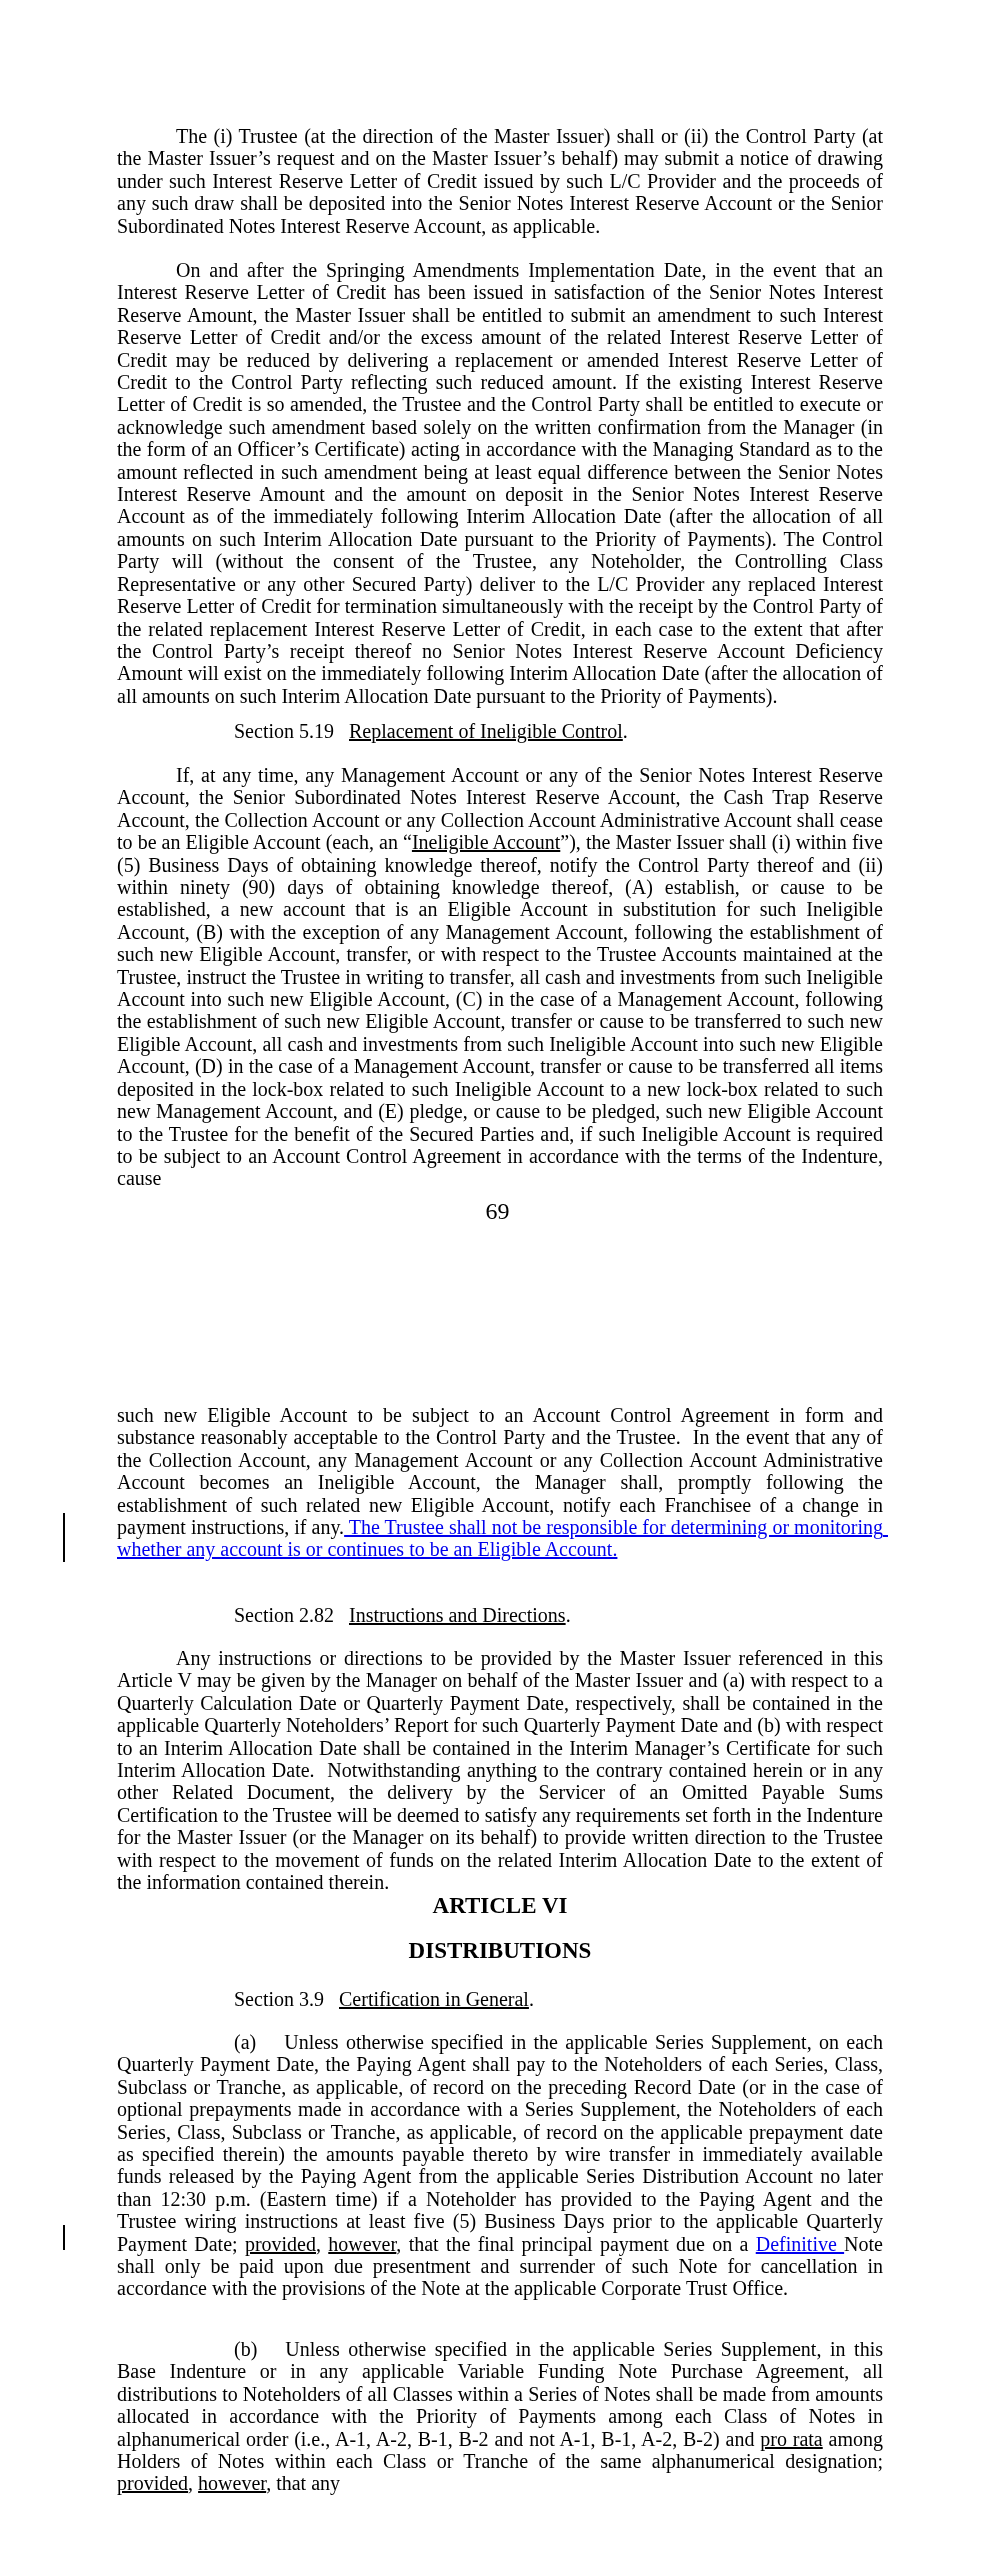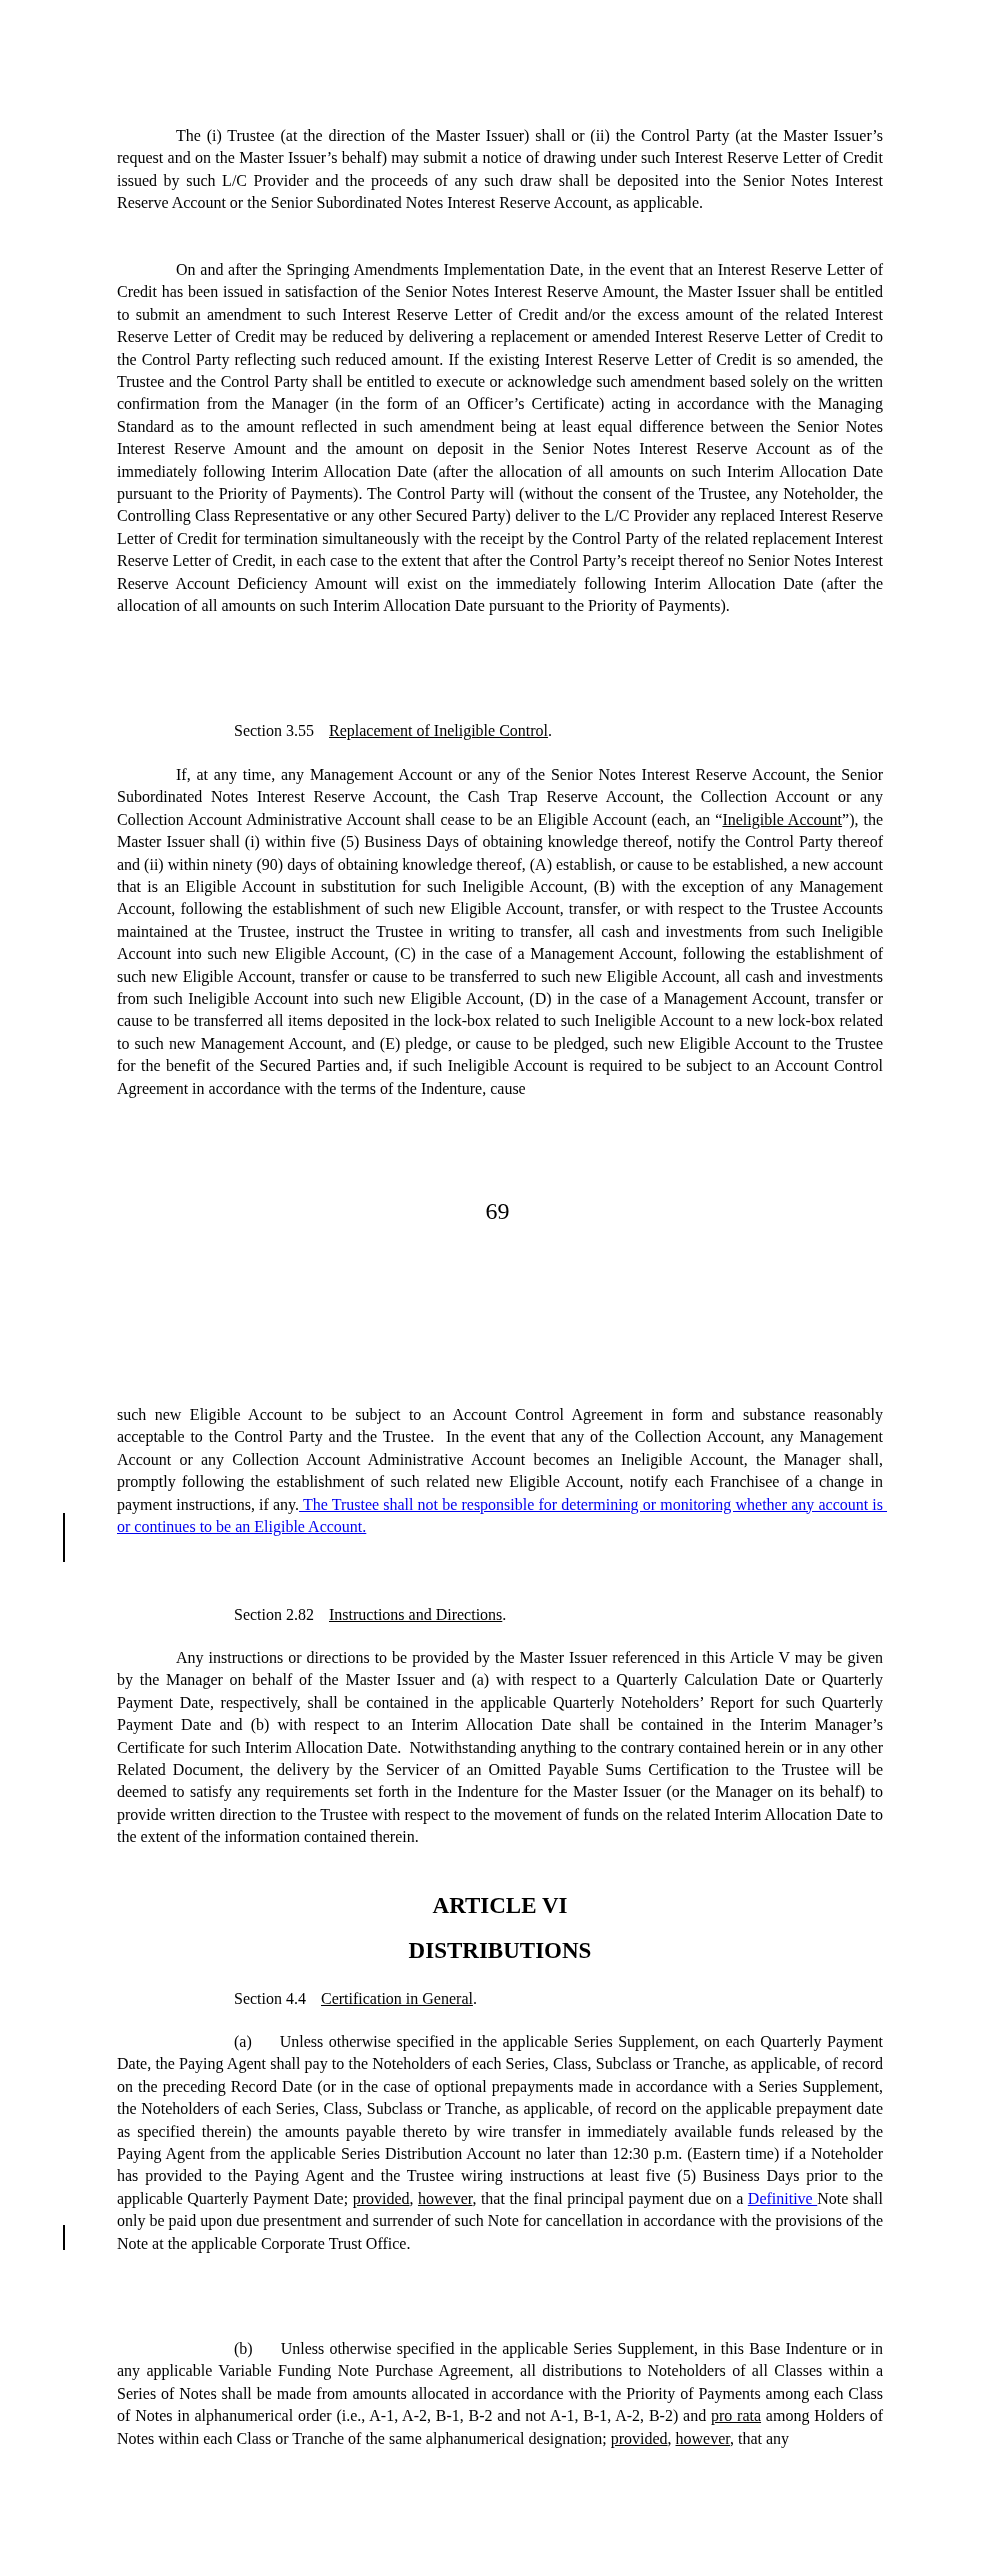--- a/index.html
+++ b/index.html
@@ -13,21 +13,21 @@
     position:relative;
     width:995px;
     height:2576px;
     background:#fff;
     overflow:hidden;
   }
   .block{
     position:absolute;
     left:117px;
     width:766px;
-    font-size:16px;
+    font-size:20px;
     line-height:22.4px;
     text-align:justify;
     white-space:pre-wrap;
   }
   .indent{ text-indent:59px; }
   .indent-deep{ text-indent:117px; }
   .no-indent{ text-indent:0; }
   .sec-label{ margin-right:15px; }
   .list-label{ margin-right:28px; }
   .u{ text-decoration:underline; }
@@ -58,39 +58,39 @@
 </style>
 </head>
 <body>
 
 <div class="canvas">
 
   <div class="block indent" style="top:125px;"><span>The (i) Trustee (at the direction of the Master Issuer) shall or (ii) the Control Party (at the Master Issuer’s request and on the Master Issuer’s behalf) may submit a notice of drawing under such Interest Reserve Letter of Credit issued by such L/C Provider and the proceeds of any such draw shall be deposited into the Senior Notes Interest Reserve Account or the Senior Subordinated Notes Interest Reserve Account, as applicable.</span></div>
 
   <div class="block indent" style="top:259px;"><span>On and after the Springing Amendments Implementation Date, in the event that an Interest Reserve Letter of Credit has been issued in satisfaction of the Senior Notes Interest Reserve Amount, the Master Issuer shall be entitled to submit an amendment to such Interest Reserve Letter of Credit and/or the excess amount of the related Interest Reserve Letter of Credit may be reduced by delivering a replacement or amended Interest Reserve Letter of Credit to the Control Party reflecting such reduced amount. If the existing Interest Reserve Letter of Credit is so amended, the Trustee and the Control Party shall be entitled to execute or acknowledge such amendment based solely on the written confirmation from the Manager (in the form of an Officer’s Certificate) acting in accordance with the Managing Standard as to the amount reflected in such amendment being at least equal difference between the Senior Notes Interest Reserve Amount and the amount on deposit in the Senior Notes Interest Reserve Account as of the immediately following Interim Allocation Date (after the allocation of all amounts on such Interim Allocation Date pursuant to the Priority of Payments). The Control Party will (without the consent of the Trustee, any Noteholder, the Controlling Class Representative or any other Secured Party) deliver to the L/C Provider any replaced Interest Reserve Letter of Credit for termination simultaneously with the receipt by the Control Party of the related replacement Interest Reserve Letter of Credit, in each case to the extent that after the Control Party’s receipt thereof no Senior Notes Interest Reserve Account Deficiency Amount will exist on the immediately following Interim Allocation Date (after the allocation of all amounts on such Interim Allocation Date pursuant to the Priority of Payments).</span></div>
 
-  <div class="block indent-deep" style="top:720px;"><span class="sec-label">Section 3.55</span><span class="u">Replacement of Ineligible Control</span><span>.</span></div>
+  <div class="block indent-deep" style="top:720px;"><span class="sec-label">Section 5.19</span><span class="u">Replacement of Ineligible Control</span><span>.</span></div>
 
   <div class="block indent" style="top:764px;"><span>If, at any time, any Management Account or any of the Senior Notes Interest Reserve Account, the Senior Subordinated Notes Interest Reserve Account, the Cash Trap Reserve Account, the Collection Account or any Collection Account Administrative Account shall cease to be an Eligible Account (each, an “</span><span class="u">Ineligible Account</span><span>”), the Master Issuer shall (i) within five (5) Business Days of obtaining knowledge thereof, notify the Control Party thereof and (ii) within ninety (90) days of obtaining knowledge thereof, (A) establish, or cause to be established, a new account that is an Eligible Account in substitution for such Ineligible Account, (B) with the exception of any Management Account, following the establishment of such new Eligible Account, transfer, or with respect to the Trustee Accounts maintained at the Trustee, instruct the Trustee in writing to transfer, all cash and investments from such Ineligible Account into such new Eligible Account, (C) in the case of a Management Account, following the establishment of such new Eligible Account, transfer or cause to be transferred to such new Eligible Account, all cash and investments from such Ineligible Account into such new Eligible Account, (D) in the case of a Management Account, transfer or cause to be transferred all items deposited in the lock-box related to such Ineligible Account to a new lock-box related to such new Management Account, and (E) pledge, or cause to be pledged, such new Eligible Account to the Trustee for the benefit of the Secured Parties and, if such Ineligible Account is required to be subject to an Account Control Agreement in accordance with the terms of the Indenture, cause</span></div>
 
   <div class="page-num" style="top:1200px;">69</div>
 
   <div class="change-bar" style="top:1513px;height:49px;"></div>
 
   <div class="block no-indent" style="top:1404px;"><span>such new Eligible Account to be subject to an Account Control Agreement in form and substance reasonably acceptable to the Control Party and the Trustee.  In the event that any of the Collection Account, any Management Account or any Collection Account Administrative Account becomes an Ineligible Account, the Manager shall, promptly following the establishment of such related new Eligible Account, notify each Franchisee of a change in payment instructions, if any.</span><span class="ins"> The Trustee shall not be responsible for determining or monitoring whether any account is or continues to be an Eligible Account.</span></div>
 
   <div class="block indent-deep" style="top:1604px;"><span class="sec-label">Section 2.82</span><span class="u">Instructions and Directions</span><span>.</span></div>
 
   <div class="block indent" style="top:1647px;"><span>Any instructions or directions to be provided by the Master Issuer referenced in this Article V may be given by the Manager on behalf of the Master Issuer and (a) with respect to a Quarterly Calculation Date or Quarterly Payment Date, respectively, shall be contained in the applicable Quarterly Noteholders’ Report for such Quarterly Payment Date and (b) with respect to an Interim Allocation Date shall be contained in the Interim Manager’s Certificate for such Interim Allocation Date.  Notwithstanding anything to the contrary contained herein or in any other Related Document, the delivery by the Servicer of an Omitted Payable Sums Certification to the Trustee will be deemed to satisfy any requirements set forth in the Indenture for the Master Issuer (or the Manager on its behalf) to provide written direction to the Trustee with respect to the movement of funds on the related Interim Allocation Date to the extent of the information contained therein.</span></div>
 
   <div class="article-head" style="top:1895px;">ARTICLE VI</div>
 
   <div class="article-head" style="top:1940px;">DISTRIBUTIONS</div>
 
-  <div class="block indent-deep" style="top:1988px;"><span class="sec-label">Section 4.4</span><span class="u">Certification in General</span><span>.</span></div>
+  <div class="block indent-deep" style="top:1988px;"><span class="sec-label">Section 3.9</span><span class="u">Certification in General</span><span>.</span></div>
 
   <div class="change-bar" style="top:2225px;height:24.5px;"></div>
 
   <div class="block indent-deep" style="top:2031px;"><span class="list-label">(a)</span><span>Unless otherwise specified in the applicable Series Supplement, on each Quarterly Payment Date, the Paying Agent shall pay to the Noteholders of each Series, Class, Subclass or Tranche, as applicable, of record on the preceding Record Date (or in the case of optional prepayments made in accordance with a Series Supplement, the Noteholders of each Series, Class, Subclass or Tranche, as applicable, of record on the applicable prepayment date as specified therein) the amounts payable thereto by wire transfer in immediately available funds released by the Paying Agent from the applicable Series Distribution Account no later than 12:30 p.m. (Eastern time) if a Noteholder has provided to the Paying Agent and the Trustee wiring instructions at least five (5) Business Days prior to the applicable Quarterly Payment Date; </span><span class="u">provided</span><span>, </span><span class="u">however</span><span>, that the final principal payment due on a </span><span class="ins">Definitive </span><span>Note shall only be paid upon due presentment and surrender of such Note for cancellation in accordance with the provisions of the Note at the applicable Corporate Trust Office.</span></div>
 
   <div class="block indent-deep" style="top:2338px;"><span class="list-label">(b)</span><span>Unless otherwise specified in the applicable Series Supplement, in this Base Indenture or in any applicable Variable Funding Note Purchase Agreement, all distributions to Noteholders of all Classes within a Series of Notes shall be made from amounts allocated in accordance with the Priority of Payments among each Class of Notes in alphanumerical order (i.e., A-1, A-2, B-1, B-2 and not A-1, B-1, A-2, B-2) and </span><span class="u">pro rata</span><span> among Holders of Notes within each Class or Tranche of the same alphanumerical designation; </span><span class="u">provided</span><span>, </span><span class="u">however</span><span>, that any</span></div>
 
 
 </div>
 

